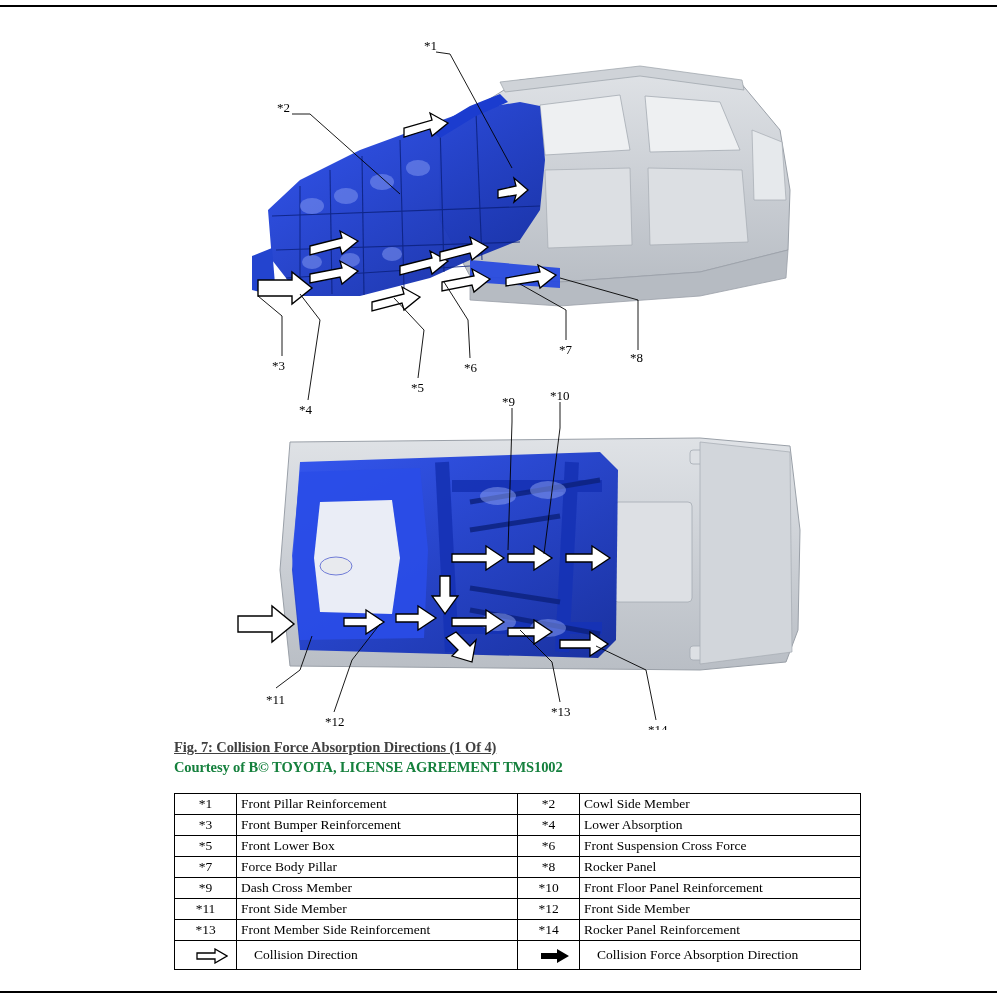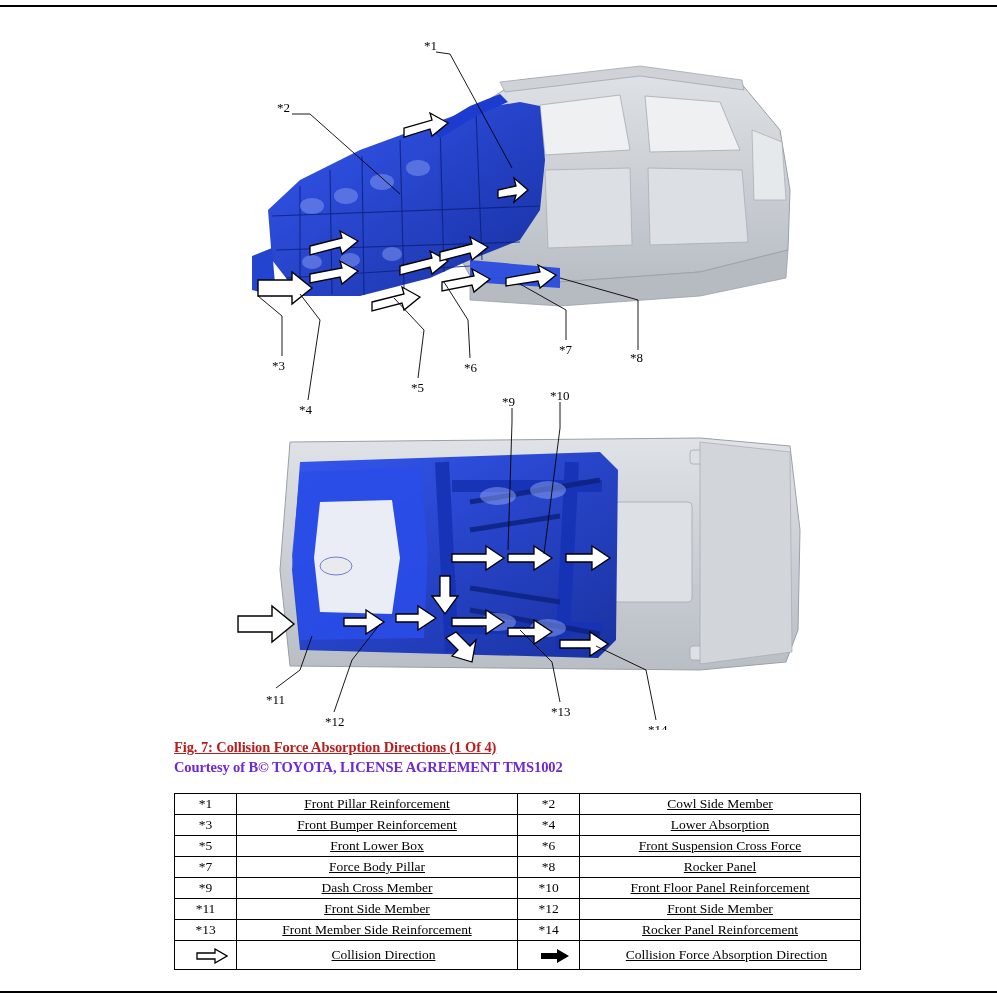--- a/index.html
+++ b/index.html
@@ -51,30 +51,30 @@
   .caption-block {
     position: absolute;
     left: 174px;
     top: 738px;
     width: 700px;
   }
   .fig-title {
     font-family: "Liberation Serif", serif;
     font-size: 14.5px;
     font-weight: bold;
-    color: #b91c1c;
+    color: #404040;
     text-decoration: underline;
     line-height: 18px;
     letter-spacing: -0.1px;
   }
   .fig-courtesy {
     font-family: "Liberation Serif", serif;
     font-size: 14.5px;
     font-weight: bold;
-    color: #6d28d9;
+    color: #15803d;
     line-height: 18px;
     margin-top: 2px;
     letter-spacing: -0.1px;
   }
 
   
   .legend-table {
     position: absolute;
     left: 174px;
     top: 793px;
@@ -93,23 +93,22 @@
     line-height: 18px;
     white-space: nowrap;
     overflow: hidden;
   }
   .col-ref {
     width: 53px;
     text-align: center;
   }
   .col-label {
     width: 272px;
-    text-align: center;
+    text-align: left;
     padding-left: 6px;
-    text-decoration: underline;
   }
   .legend-table tr.icon-row td {
     height: 28px;
     padding-left: 17px;
   }
   .icon-cell {
     text-align: center;
   }
   .icon-cell svg { display: inline-block; vertical-align: middle; }
 </style>

